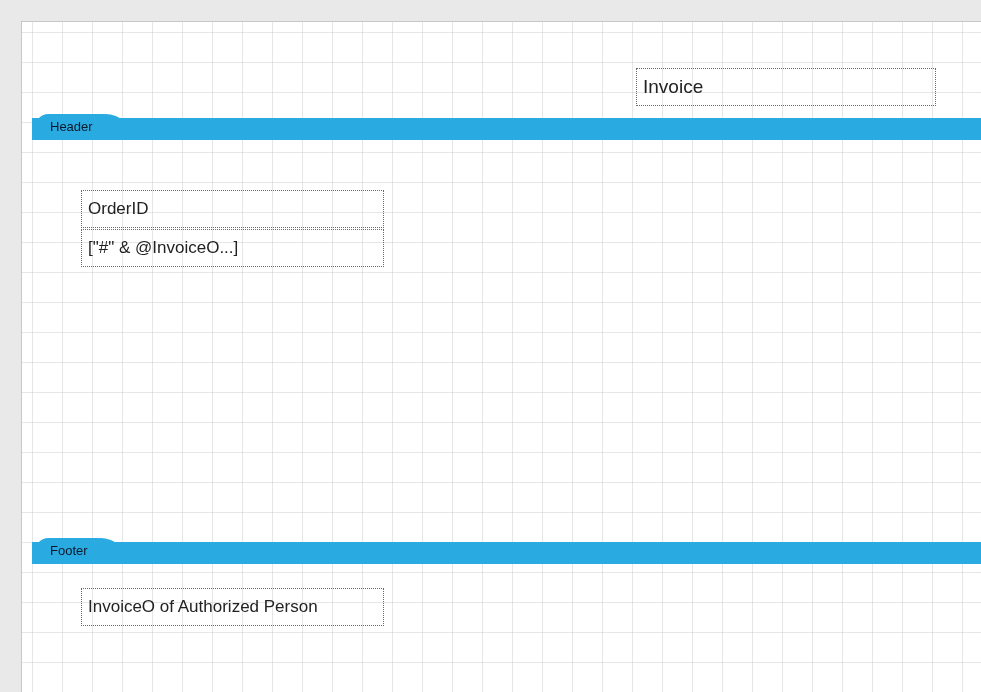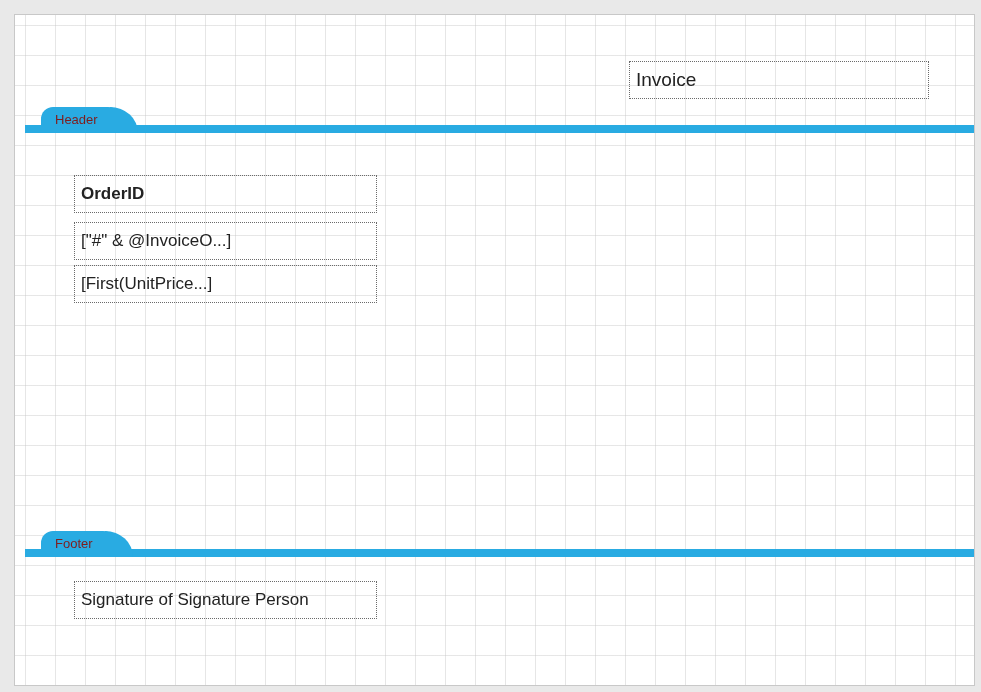--- a/index.html
+++ b/index.html
@@ -1,15 +1,15 @@
 <!DOCTYPE html>
 <html><head>
 <meta charset="utf-8">
 <style>
-  * { box-sizing: border-box; margin: 0; padding: 4px; }
+  * { box-sizing: border-box; margin: 0; padding: 11px; }
   html, body { width: 981px; height: 692px; }
   body {
     font-family: Arial, Helvetica, sans-serif;
     background: #e9e9e9;
     padding: 10px;
   }
   .frame {
     width: 961px;
     height: 672px;
     background: #fff;
@@ -24,26 +24,26 @@
 
   
   .section-sep {
     position: absolute;
     left: 10px;
     right: 0;
     height: 26px;
   }
   .section-sep .tab {
     position: absolute;
-    left: 16px;
+    left: 4px;
     top: 0;
     height: 26px;
     padding: 0 26px 0 14px;
     background: #29abe2;
-    color: #7f1d1d;
+    color: #0f172a;
     font-size: 13px;
     line-height: 26px;
     border-top-left-radius: 12px;
     border-top-right-radius: 16px;
     z-index: 2;
   }
   .section-sep .tab::after {
     content: "";
     position: absolute;
     right: -14px;
@@ -76,21 +76,21 @@
     white-space: nowrap;
     overflow: hidden;
     cursor: move;
   }
 
   #sep-header { top: 92px; }
   #sep-footer { top: 516px; text-align: right; }
 
   #item-invoice { left: 614px; top: 46px; width: 300px; height: 38px; font-size: 19px; }
 
-  #item-orderid { left: 59px; top: 160px; width: 303px; height: 38px; font-weight: bold; }
+  #item-orderid { left: 59px; top: 168px; width: 303px; height: 38px; }
   #item-expr1  { left: 59px; top: 207px; width: 303px; height: 38px; }
   #item-expr2  { left: 59px; top: 250px; width: 303px; height: 38px; }
   #item-expr3  { left: 59px; top: 294px; width: 303px; height: 38px; }
 
   #item-sig    { left: 59px; top: 566px; width: 303px; height: 38px; }
 </style>
 </head>
 <body>
 
 <div class="frame">
@@ -99,23 +99,22 @@
 
   <div id="sep-header" class="section-sep">
     <div class="tab">Header</div>
     <div class="rule"></div>
   </div>
 
   <div id="item-orderid" class="rpt-item">OrderID</div>
 
   <div id="item-expr1" class="rpt-item">["#" &amp; @InvoiceO...]</div>
 
-  <div id="item-expr2" class="rpt-item">[First(UnitPrice...]</div>
 
 
   <div id="sep-footer" class="section-sep">
     <div class="tab">Footer</div>
     <div class="rule"></div>
   </div>
 
-  <div id="item-sig" class="rpt-item">Signature of Signature Person</div>
+  <div id="item-sig" class="rpt-item">InvoiceO of Authorized Person</div>
 
 </div>
 
 </body></html>

